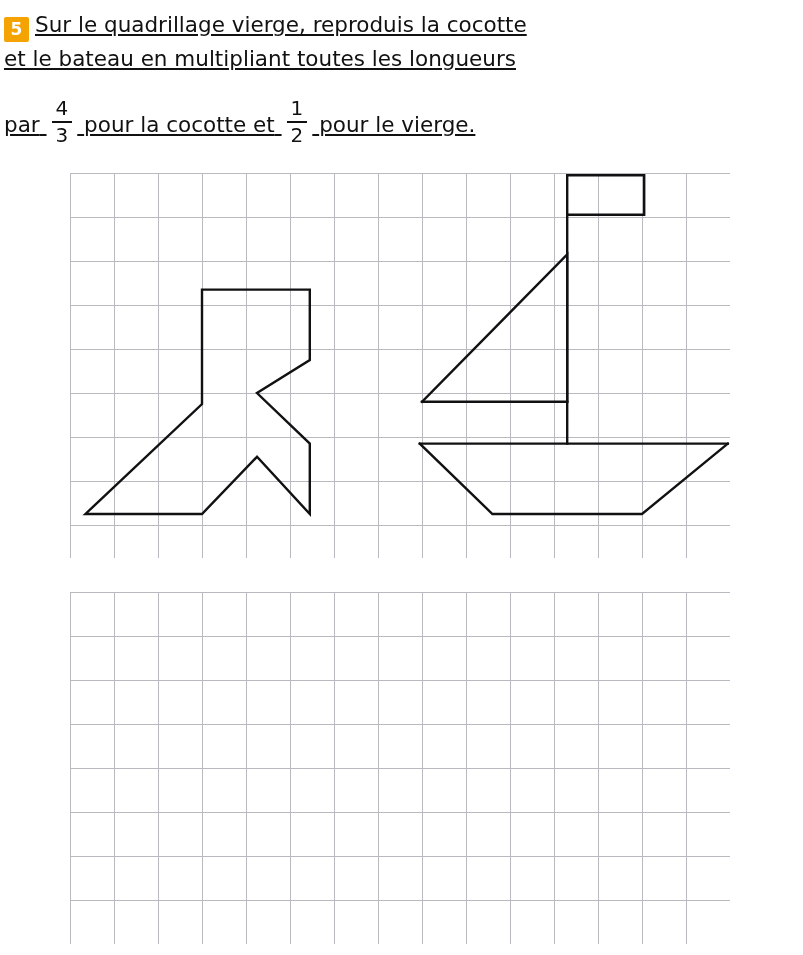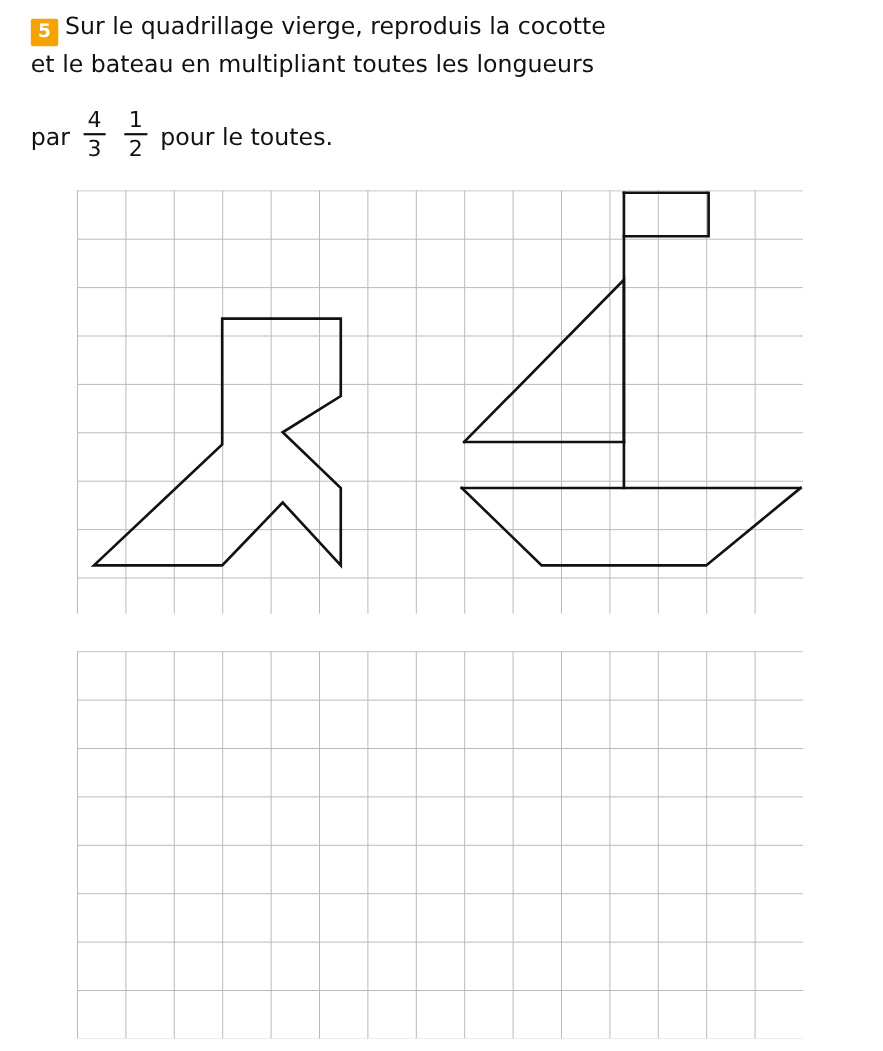--- a/index.html
+++ b/index.html
@@ -12,26 +12,27 @@
     height: 955px;
     position: relative;
     font-family: "DejaVu Sans", sans-serif;
     color: #1a1a1a;
     overflow: hidden;
   }
 
   
   .statement {
     position: absolute;
-    left: 28px;
+    left: 4px;
     top: 10px;
     width: 770px;
     font-size: 21.5px;
     line-height: 1.42;
     color: #111111;
+    text-decoration: underline;
   }
   .exo-number {
     display: inline-block;
     vertical-align: -3px;
     width: 25px;
     height: 25px;
     line-height: 25px;
     text-align: center;
     background: #f5a300;
     color: #ffffff;
@@ -109,26 +110,27 @@
 <div class="statement">
   <span class="exo-number">5</span><span>Sur le quadrillage vierge, reproduis la cocotte</span>
   <div class="line2">et le bateau en multipliant toutes les longueurs</div>
   <div class="line3">
     <span>par</span>
     <span class="frac">
       <span class="num">4</span>
       <span class="bar"></span>
       <span class="den">3</span>
     </span>
+    <span>pour la cocotte et</span>
     <span class="frac">
       <span class="num">1</span>
       <span class="bar"></span>
       <span class="den">2</span>
     </span>
-    <span>pour le toutes.</span>
+    <span>pour le vierge.</span>
   </div>
 </div>
 
 <div class="grid" id="grid-top"></div>
 
 <svg id="figures" viewBox="0 0 660 385">
     <polygon points="15.399999999999999,341 132,231 132,116.6 239.8,116.6 239.8,187 187,220 239.8,270.6 239.8,341 187,283.8 132,341"></polygon>
     <polyline points="352,228.8 497.20000000000005,228.8"></polyline>
     <polyline points="352,228.8 497.20000000000005,81.4 497.20000000000005,228.8"></polyline>
     <polyline points="497.20000000000005,2.2 574.2,2.2 574.2,41.8 497.20000000000005,41.8"></polyline>

